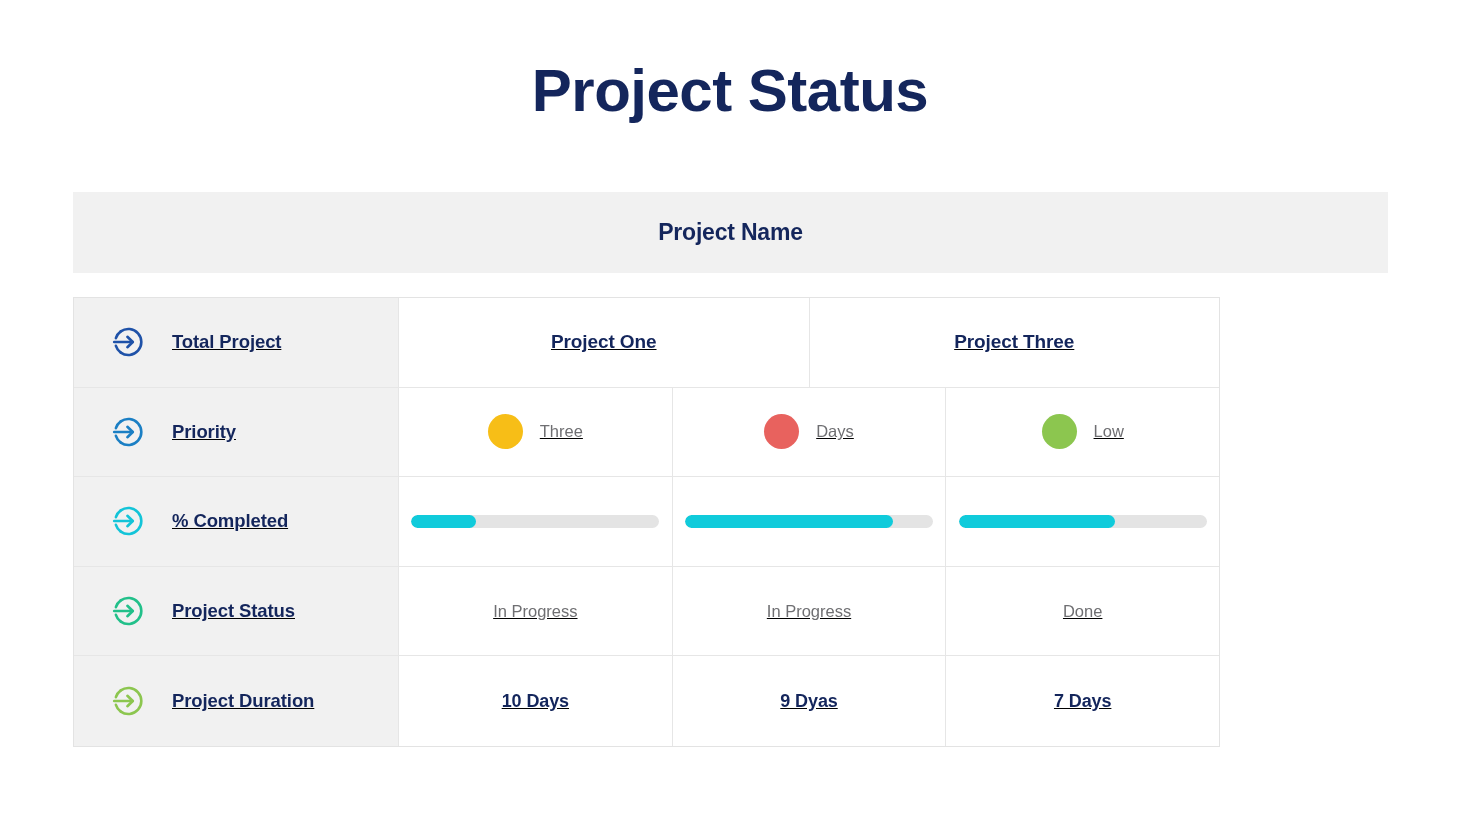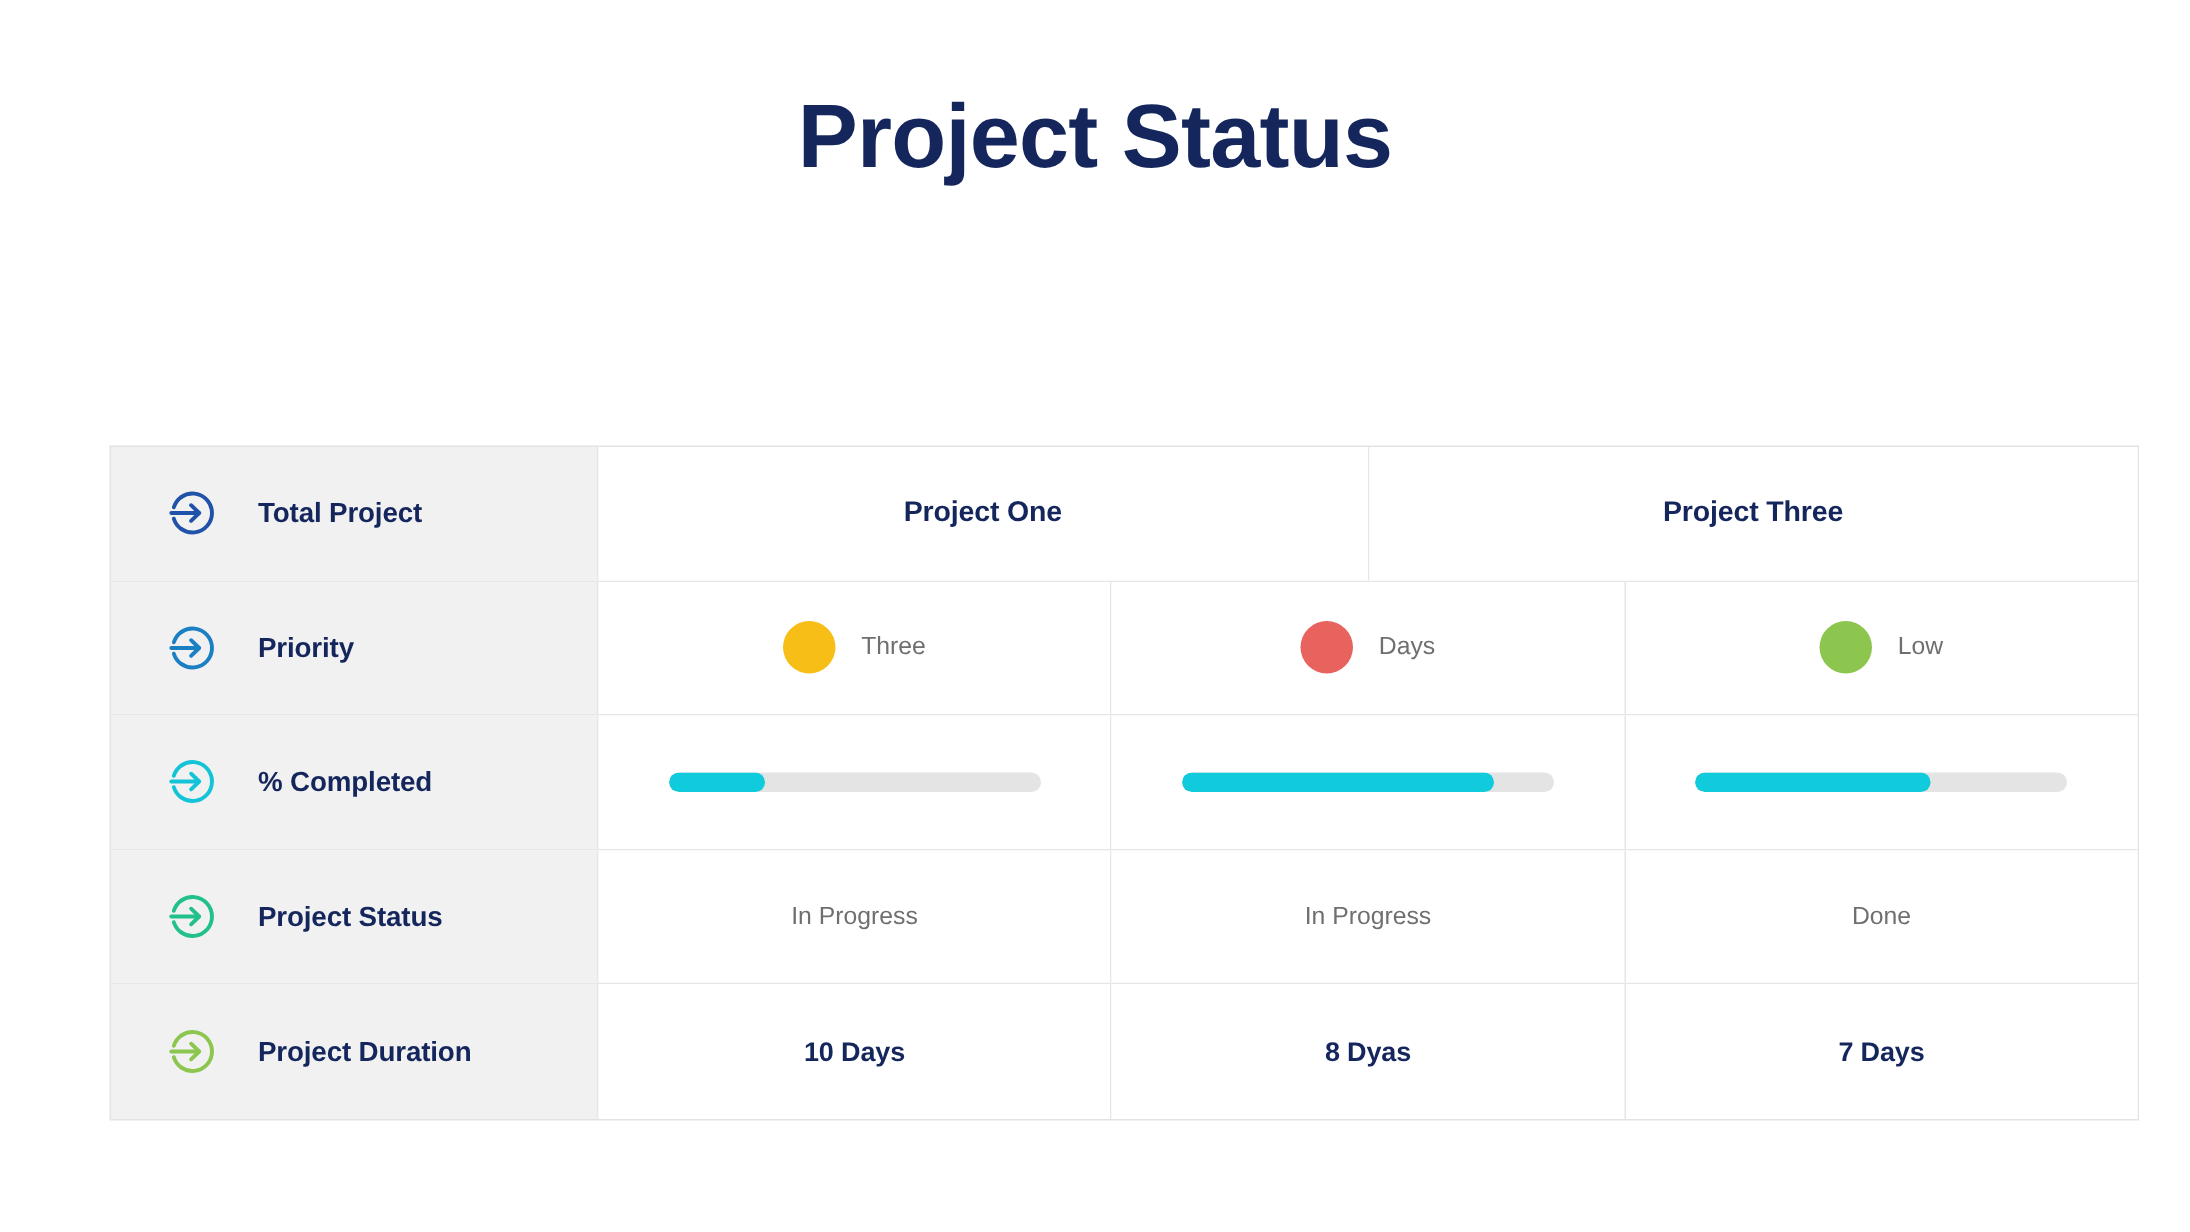--- a/index.html
+++ b/index.html
@@ -52,23 +52,24 @@
     font-weight: 700;
     color: #14265c;
     letter-spacing: -0.2px;
   }
 
   
   .table {
     position: absolute;
     top: 297px;
     left: 73px;
-    width: 1353px;
+    width: 1147px;
     border: 1px solid #e3e3e3;
     border-collapse: collapse;
+    text-decoration: underline;
   }
 
   .row {
     display: flex;
     width: 100%;
     height: 89.6px;
     border-bottom: 1px solid #e6e6e6;
   }
   .row:last-child { border-bottom: none; }
 
@@ -162,20 +163,23 @@
     background: #10cbdb;
   }
 </style>
 </head>
 <body>
 
 <div class="slide">
 
   <div class="title">Project Status</div>
 
+  <div class="name-bar">
+    <span class="name-bar-label">Project Name</span>
+  </div>
 
   <div class="table" id="table-root">
       <div class="row">
         <div class="cell-label">
           <svg viewBox="0 0 32 32" class="row-icon">
             <path d="M 8.8 5.4 A 13 13 0 1 1 8.8 26.6" fill="none" stroke="#1f52a8" stroke-width="2.6" stroke-linecap="round"></path>
             <path d="M 8.8 5.4 A 13 13 0 0 0 3.9 12.2" fill="none" stroke="#1f52a8" stroke-width="2.6" stroke-linecap="round"></path>
             <path d="M 8.8 26.6 A 13 13 0 0 1 3.9 19.8" fill="none" stroke="#1f52a8" stroke-width="2.6" stroke-linecap="round"></path>
             <line x1="2.2" y1="16" x2="20.5" y2="16" stroke="#1f52a8" stroke-width="2.6" stroke-linecap="round"></line>
             <polyline points="15.4,10.8 20.8,16 15.4,21.2" fill="none" stroke="#1f52a8" stroke-width="2.6" stroke-linecap="round" stroke-linejoin="round"></polyline>
@@ -275,21 +279,21 @@
             <path d="M 8.8 26.6 A 13 13 0 0 1 3.9 19.8" fill="none" stroke="#8cc64f" stroke-width="2.6" stroke-linecap="round"></path>
             <line x1="2.2" y1="16" x2="20.5" y2="16" stroke="#8cc64f" stroke-width="2.6" stroke-linecap="round"></line>
             <polyline points="15.4,10.8 20.8,16 15.4,21.2" fill="none" stroke="#8cc64f" stroke-width="2.6" stroke-linecap="round" stroke-linejoin="round"></polyline>
           </svg>
           <span class="row-label">Project Duration</span>
         </div>
         <div class="cell-val">
           <span class="val-strong">10 Days</span>
         </div>
         <div class="cell-val">
-          <span class="val-strong">8 Dyas</span>
+          <span class="val-strong">9 Dyas</span>
         </div>
         <div class="cell-val">
           <span class="val-strong">7 Days</span>
         </div>
       </div>
     </div>
 
 </div>
 
 </body></html>

